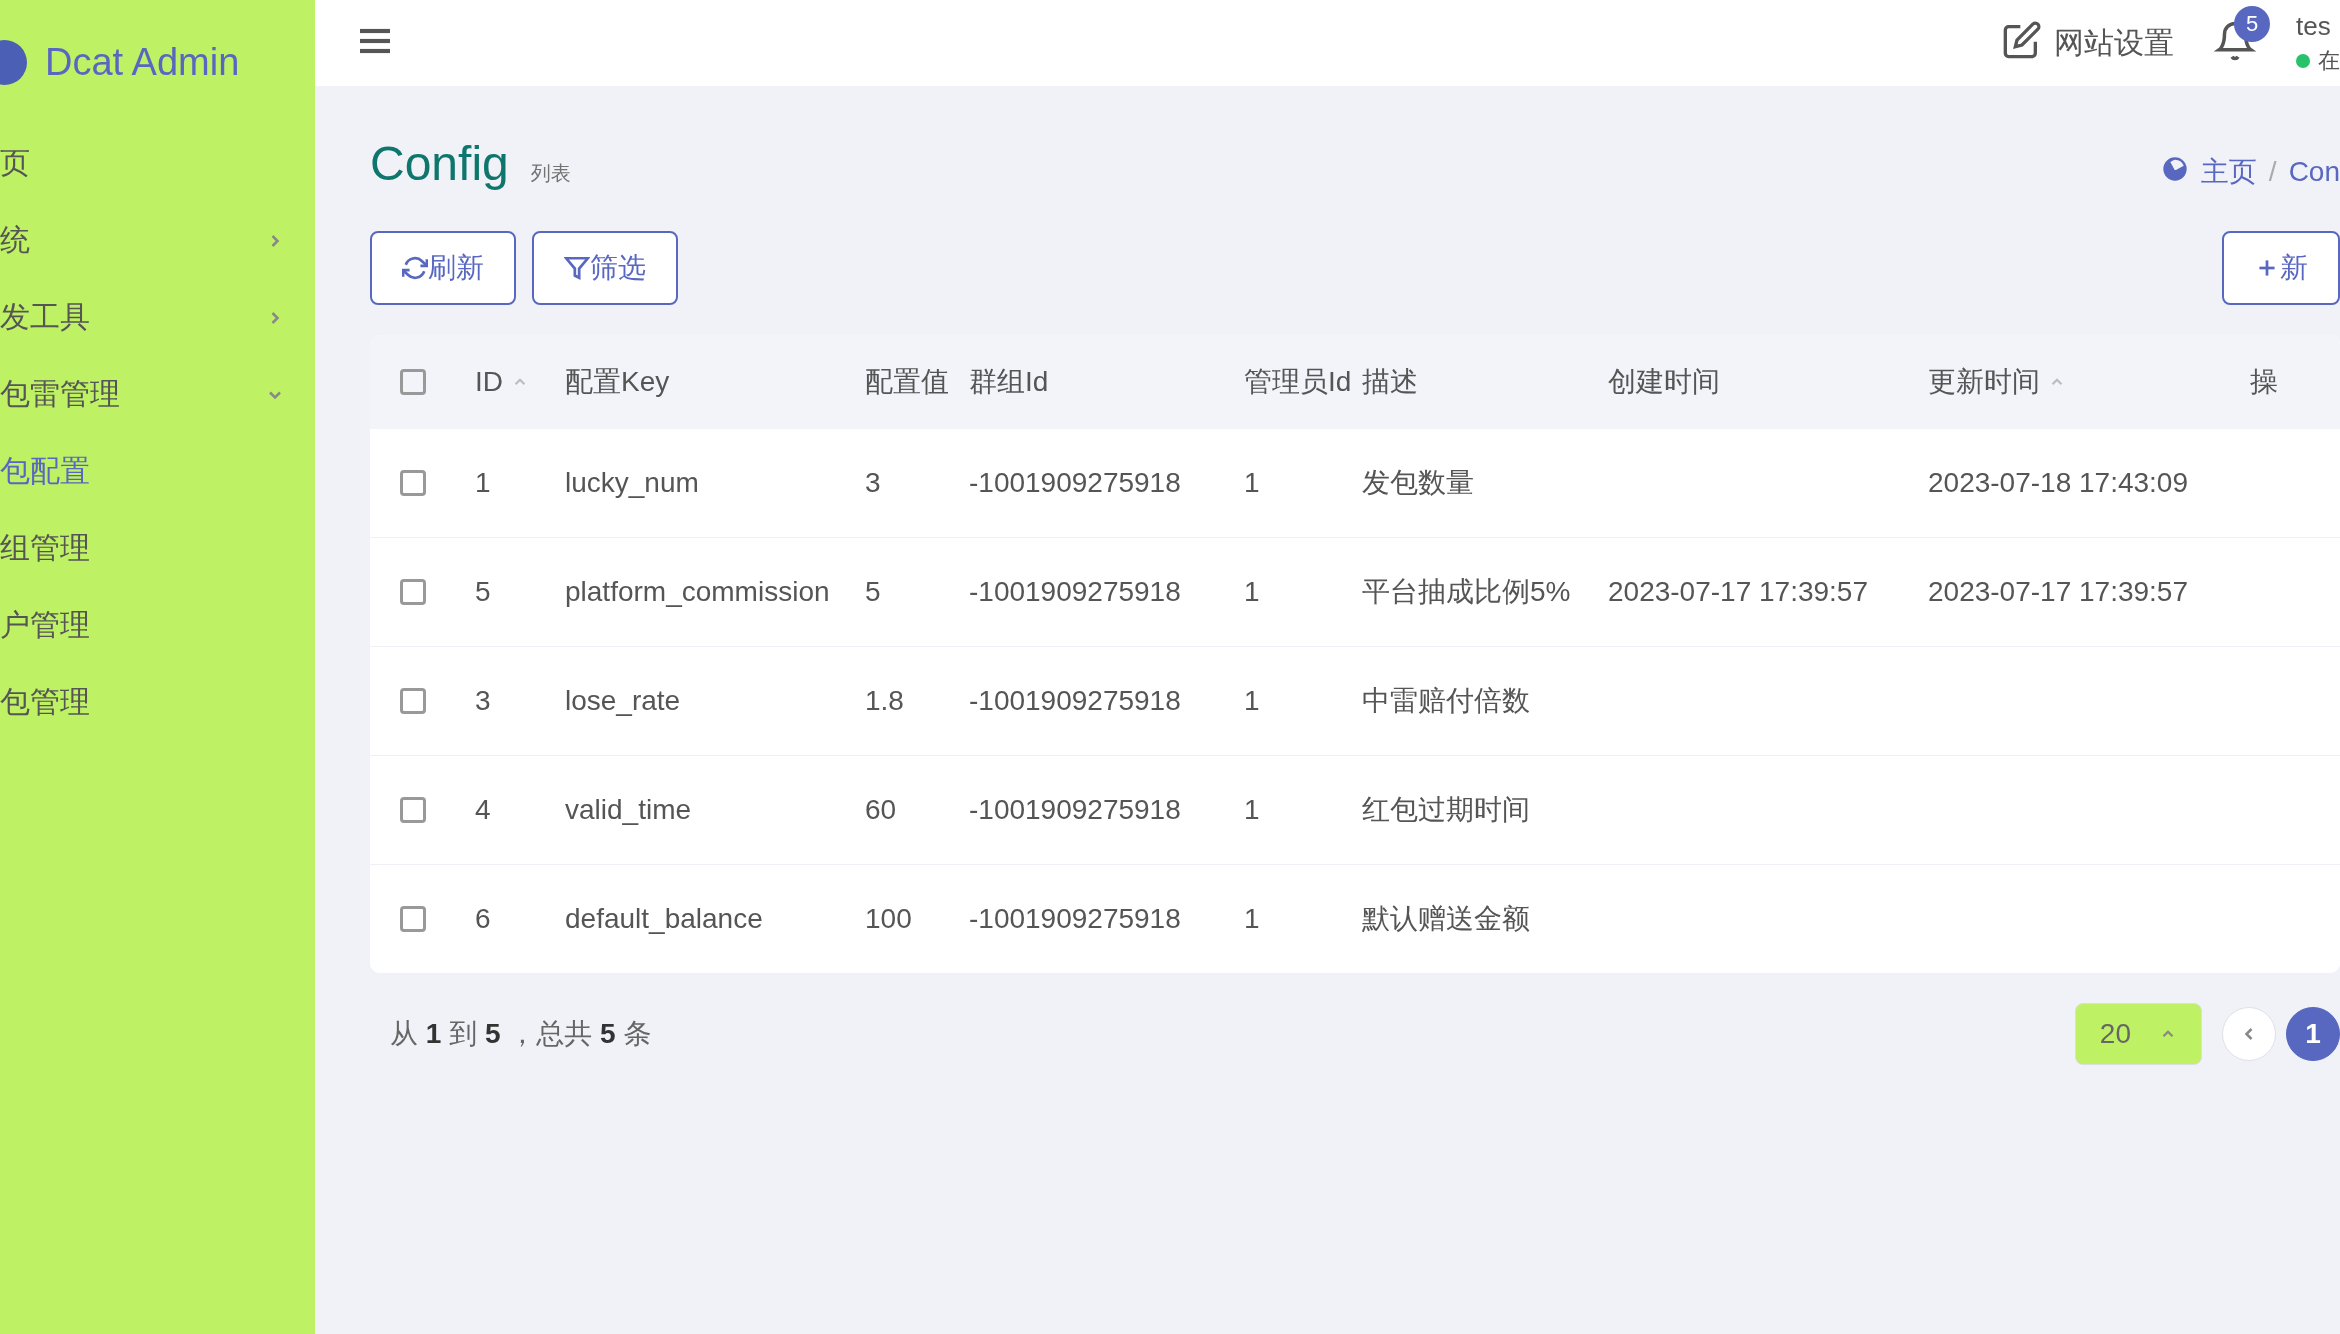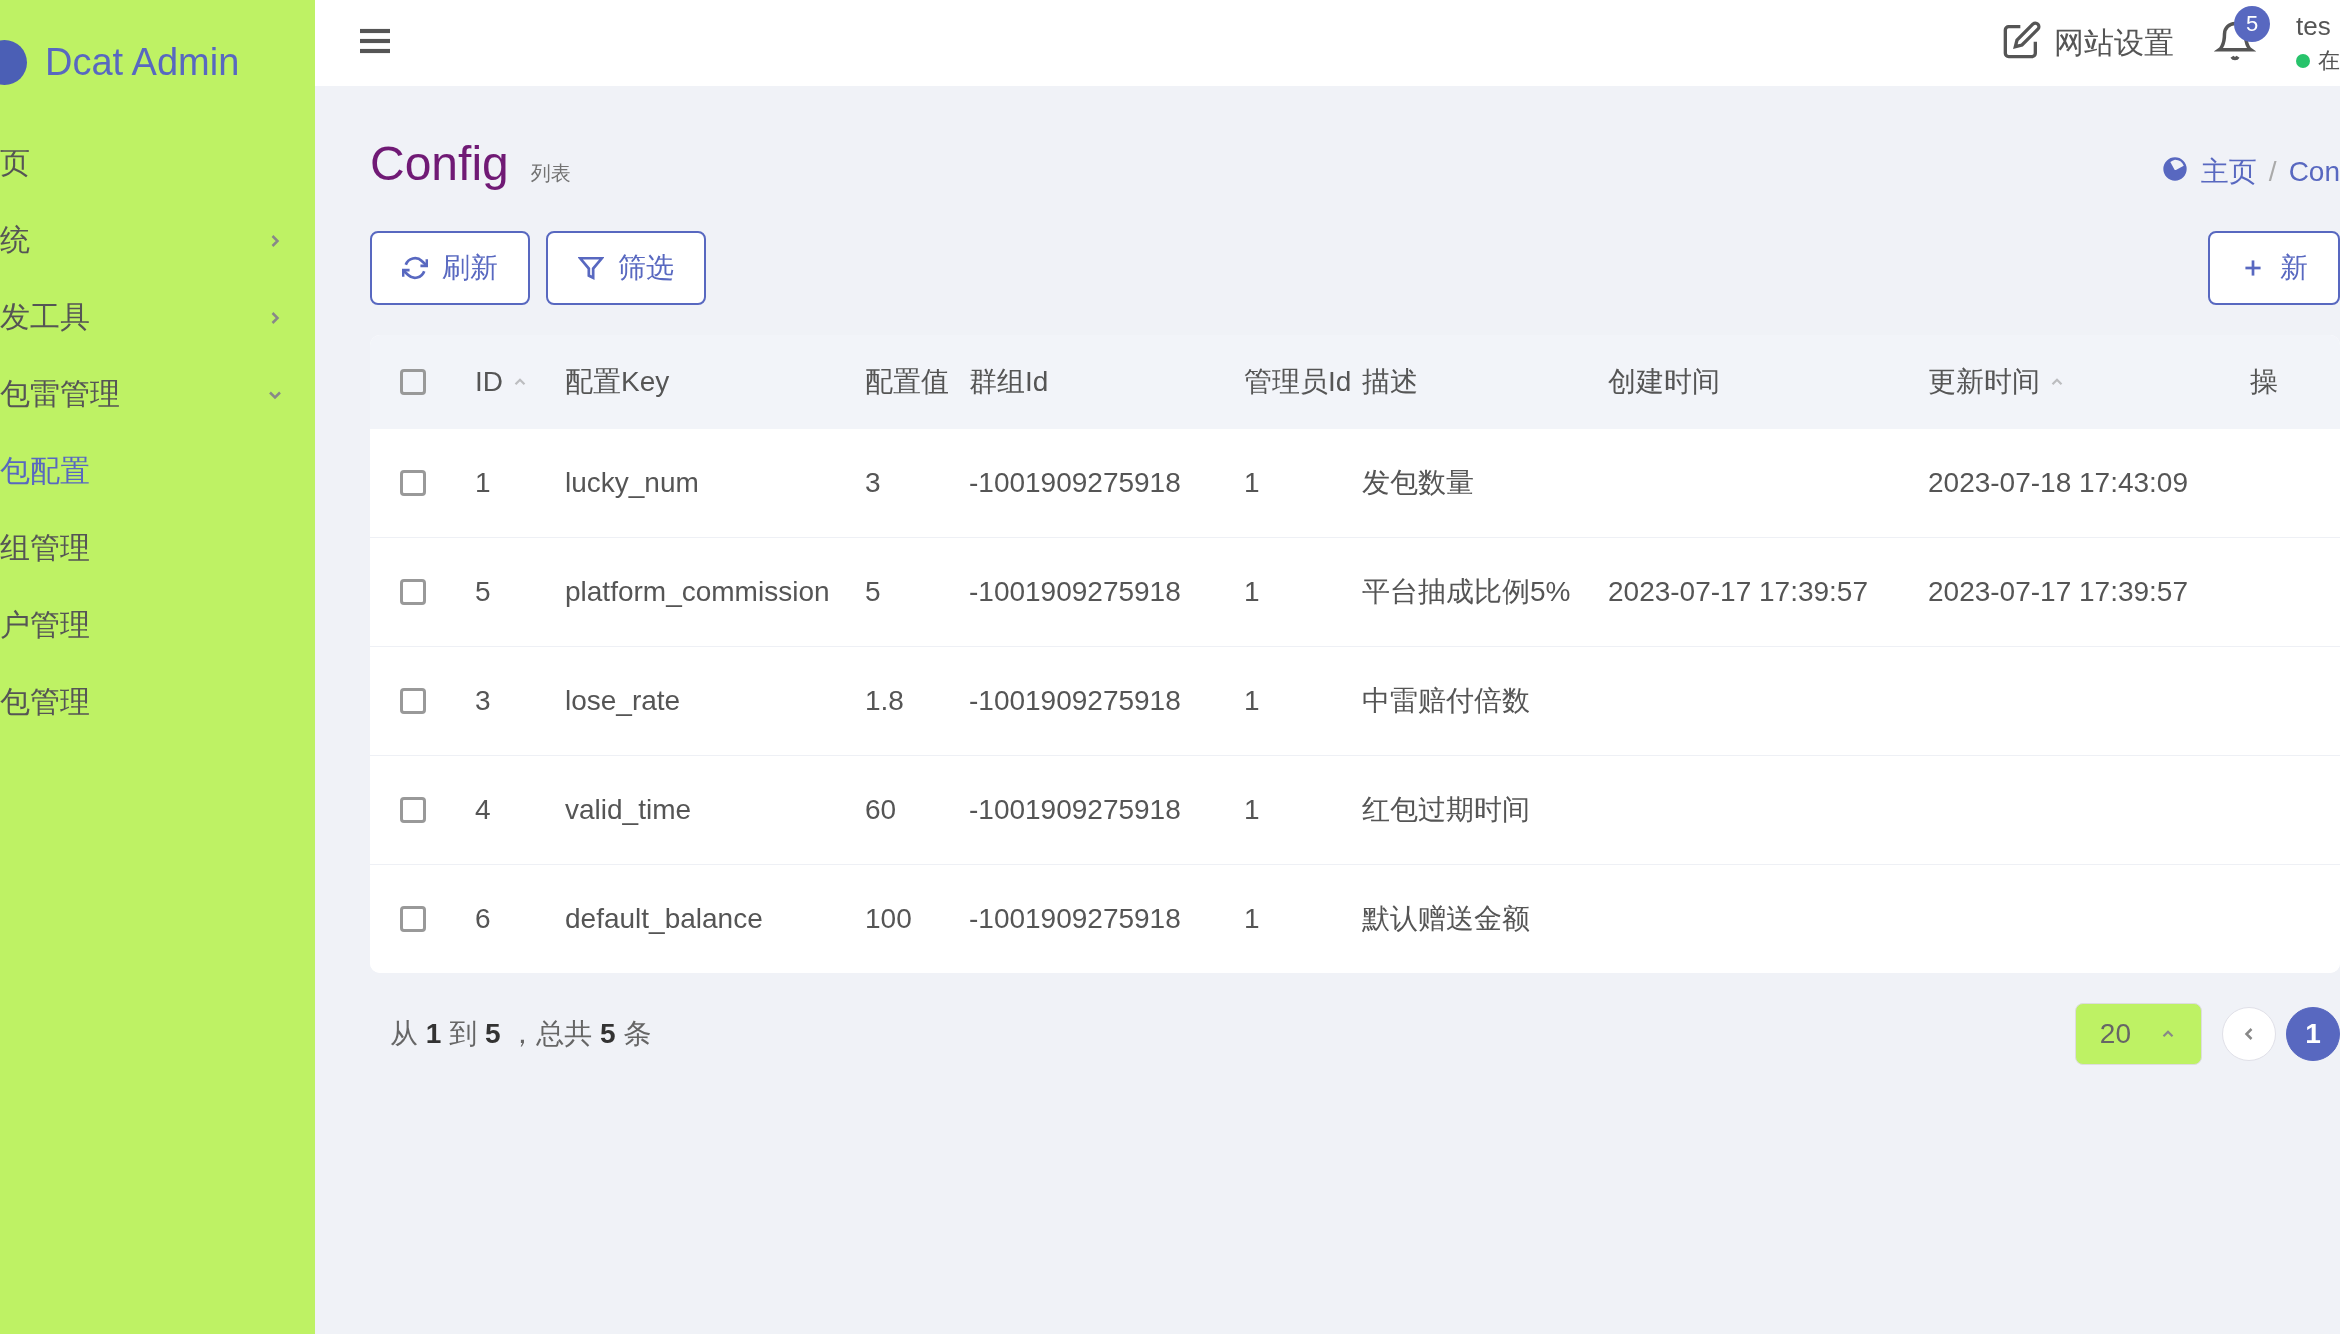--- a/index.html
+++ b/index.html
@@ -161,21 +161,21 @@
   margin-bottom: 40px;
   padding-right: 0;
 }
 .page-title-wrap {
   display: flex;
   align-items: baseline;
   gap: 22px;
 }
 .page-title {
   font-size: 48px;
-  color: #701a75;
+  color: #0f766e;
   font-weight: 500;
 }
 .page-subtitle {
   font-size: 20px;
   color: #737373;
   margin-top: 8px;
 }
 .breadcrumb {
   display: flex;
   align-items: center;
@@ -194,21 +194,20 @@
   justify-content: space-between;
   margin-bottom: 30px;
 }
 .toolbar-left {
   display: flex;
   gap: 16px;
 }
 .btn-outline {
   display: flex;
   align-items: center;
-  gap: 14px;
   border: 2px solid #5868c0;
   border-radius: 8px;
   padding: 16px 30px;
   font-size: 28px;
   color: #5868c0;
   background: #fff;
   cursor: pointer;
 }
 .btn-outline .icon {
   display: flex;

